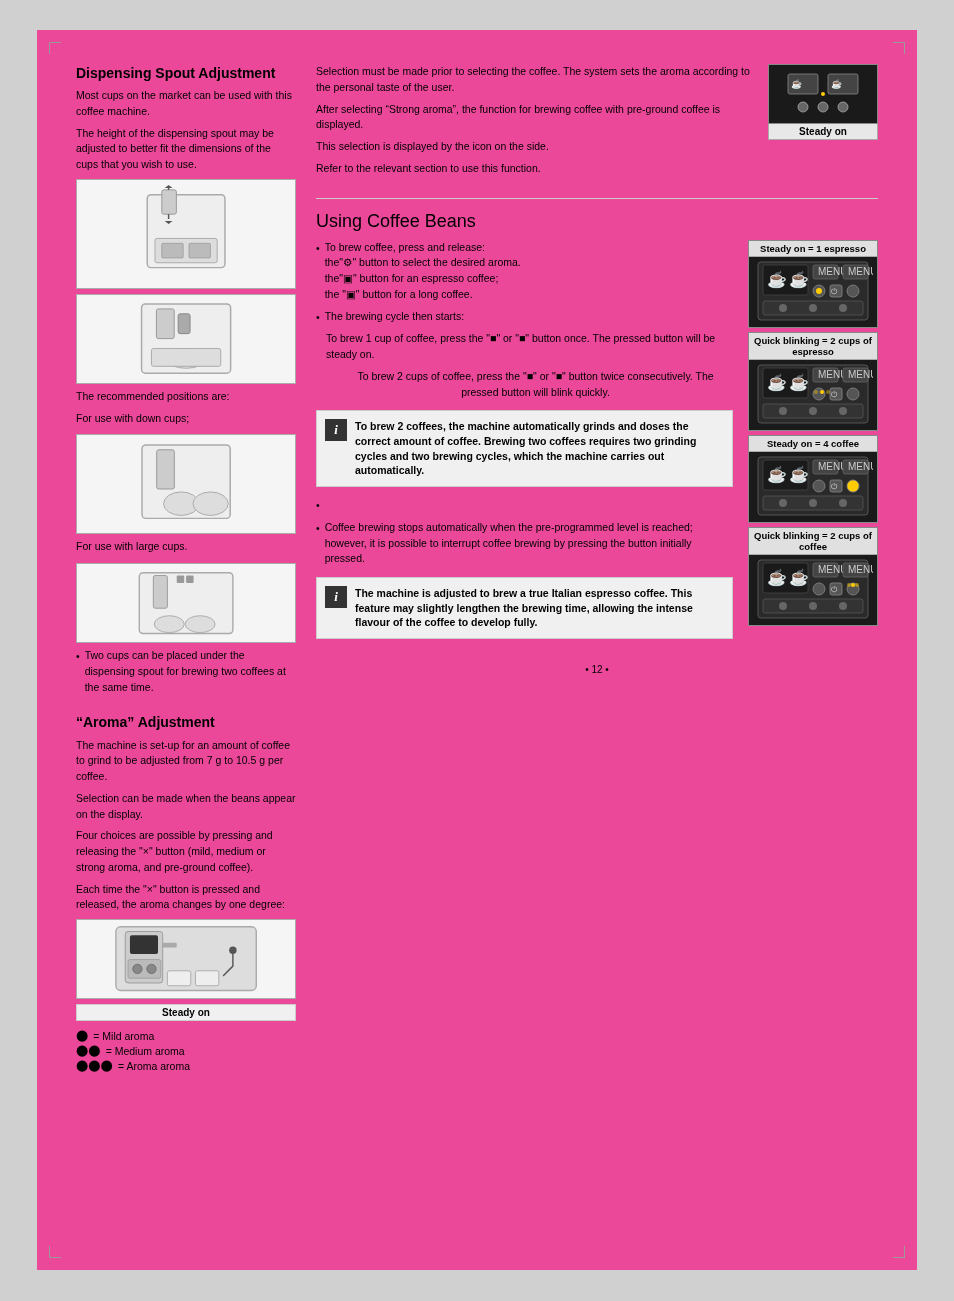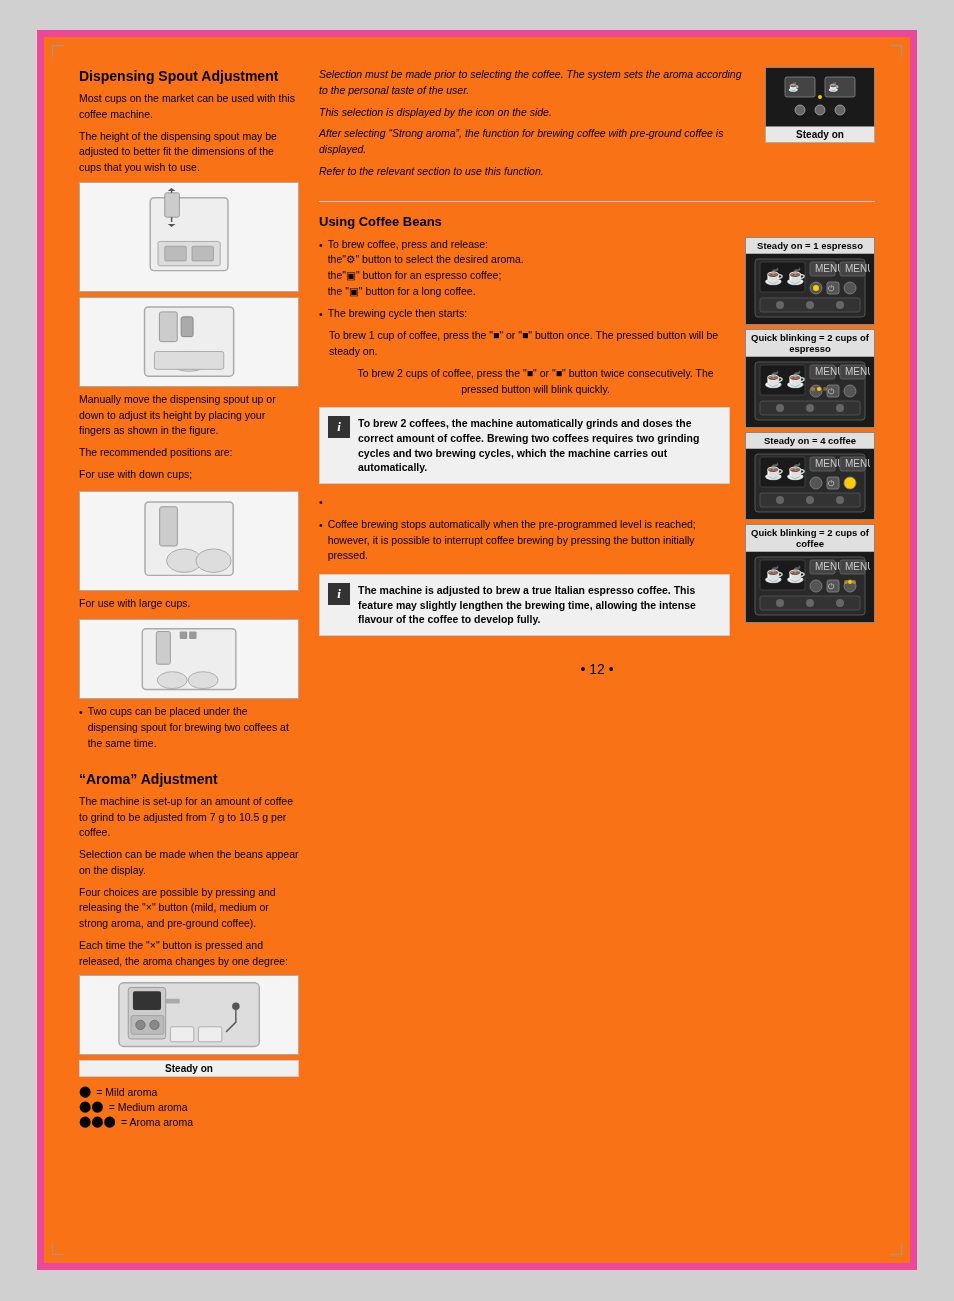--- a/index.html
+++ b/index.html
@@ -7,25 +7,25 @@
       font-family: Arial, sans-serif;
       background: #d0d0d0;
       width: 954px;
       min-height: 1301px;
       display: flex;
       justify-content: center;
       align-items: flex-start;
       padding: 30px;
     }
     .page {
-      background: #f97316;
+      background: #ec4899;
       width: 880px;
       min-height: 1240px;
       padding: 30px 35px;
-      border: 7px solid #ec4899;
+      border: 4px solid #ec4899;
       position: relative;
     }
     
     .corner { position: absolute; width: 12px; height: 12px; border-color: #999; border-style: solid; }
     .corner.tl { top: 8px; left: 8px; border-width: 1px 0 0 1px; }
     .corner.tr { top: 8px; right: 8px; border-width: 1px 1px 0 0; }
     .corner.bl { bottom: 8px; left: 8px; border-width: 0 0 1px 1px; }
     .corner.br { bottom: 8px; right: 8px; border-width: 0 1px 1px 0; }
 
     .page-layout {
@@ -101,21 +101,21 @@
       margin-right: 5px;
       font-size: 11px;
     }
 
     
     .right-top {
       display: flex;
       gap: 15px;
       margin-bottom: 15px;
     }
-    .right-top-text { flex: 1; font-style: italic; }
+    .right-top-text { flex: 1; }
     .steady-on-box {
       width: 110px;
       flex-shrink: 0;
     }
     .steady-display {
       border: 1px solid #888;
       background: #1a1a1a;
       height: 60px;
       width: 100%;
       display: flex;
@@ -131,21 +131,21 @@
       background: #e8e8e8;
       border: 1px solid #aaa;
       border-top: none;
       padding: 2px;
     }
 
     
     .divider { border: none; border-top: 1px solid #ccc; margin: 12px 0; }
 
     
-    .using-title { font-size: 13px; font-weight: bold; margin-bottom: 8px; }
+    .using-title { font-size: 18px; font-weight: normal; margin-bottom: 8px; }
 
     
     .right-bottom {
       display: flex;
       gap: 15px;
     }
     .right-bottom-text { flex: 1; }
     .right-bottom-panels {
       width: 130px;
       flex-shrink: 0;
@@ -209,21 +209,21 @@
       gap: 5px;
       font-size: 10.5px;
       line-height: 1.5;
       margin-bottom: 6px;
     }
     .bullet-dot { flex-shrink: 0; margin-top: 1px; }
 
     
     .page-number {
       text-align: center;
-      font-size: 14px;
+      font-size: 10px;
       margin-top: 15px;
     }
   </style>
 </head>
 <body>
 
 <div class="page">
   <div class="corner tl"></div>
   <div class="corner tr"></div>
   <div class="corner bl"></div>
@@ -255,21 +255,20 @@
         <div class="img-box spout-img-2">
           <svg viewBox="0 0 120 80" xmlns="http://www.w3.org/2000/svg">
             <rect x="15" y="5" width="90" height="70" rx="4" fill="#eee" stroke="#aaa" stroke-width="1.5"></rect>
             <rect x="30" y="10" width="18" height="30" rx="2" fill="#ccc" stroke="#999" stroke-width="1"></rect>
             <rect x="52" y="15" width="12" height="20" rx="2" fill="#aaa" stroke="#888" stroke-width="1"></rect>
             <ellipse cx="60" cy="60" rx="20" ry="10" fill="#ddd" stroke="#aaa" stroke-width="1"></ellipse>
             <rect x="25" y="50" width="70" height="18" rx="2" fill="#ddd" stroke="#aaa" stroke-width="1"></rect>
           </svg>
         </div>
 
-        <p class="body-text">Manually move the dispensing spout up or down to adjust its height by placing your fingers as shown in the figure.</p>
         <p class="body-text">The recommended positions are:</p>
         <p class="body-text">For use with down cups;</p>
 
         <div class="img-box spout-img-3">
           <svg viewBox="0 0 120 90" xmlns="http://www.w3.org/2000/svg">
             <rect x="15" y="5" width="90" height="75" rx="4" fill="#eee" stroke="#aaa" stroke-width="1.5"></rect>
             <rect x="30" y="10" width="18" height="40" rx="2" fill="#ccc" stroke="#999" stroke-width="1"></rect>
             <ellipse cx="55" cy="65" rx="18" ry="12" fill="#ddd" stroke="#aaa" stroke-width="1"></ellipse>
             <ellipse cx="85" cy="65" rx="18" ry="12" fill="#ddd" stroke="#aaa" stroke-width="1"></ellipse>
           </svg>
@@ -340,22 +339,22 @@
           </div>
         </div>
       </div>
     </div>
 
     <div class="right-col">
 
       <div class="right-top">
         <div class="right-top-text">
           <p class="body-text">Selection must be made prior to selecting the coffee. The system sets the aroma according to the personal taste of the user.</p>
+          <p class="body-text">After selecting “Strong aroma”, the function for brewing coffee with pre-ground coffee is displayed.</p>
           <p class="body-text">This selection is displayed by the icon on the side.</p>
-          <p class="body-text">After selecting “Strong aroma”, the function for brewing coffee with pre-ground coffee is displayed.</p>
           <p class="body-text">Refer to the relevant section to use this function.</p>
         </div>
         <div class="steady-on-box">
           <div class="steady-display">
             <svg width="80" height="50" viewBox="0 0 80 50" xmlns="http://www.w3.org/2000/svg">
 
               <rect x="5" y="5" width="30" height="20" rx="2" fill="#444" stroke="#888" stroke-width="0.8"></rect>
               <text x="8" y="18" fill="#aaa" font-size="9" font-family="Arial">☕</text>
               <rect x="45" y="5" width="30" height="20" rx="2" fill="#444" stroke="#888" stroke-width="0.8"></rect>
               <text x="48" y="18" fill="#aaa" font-size="9" font-family="Arial">☕</text>

